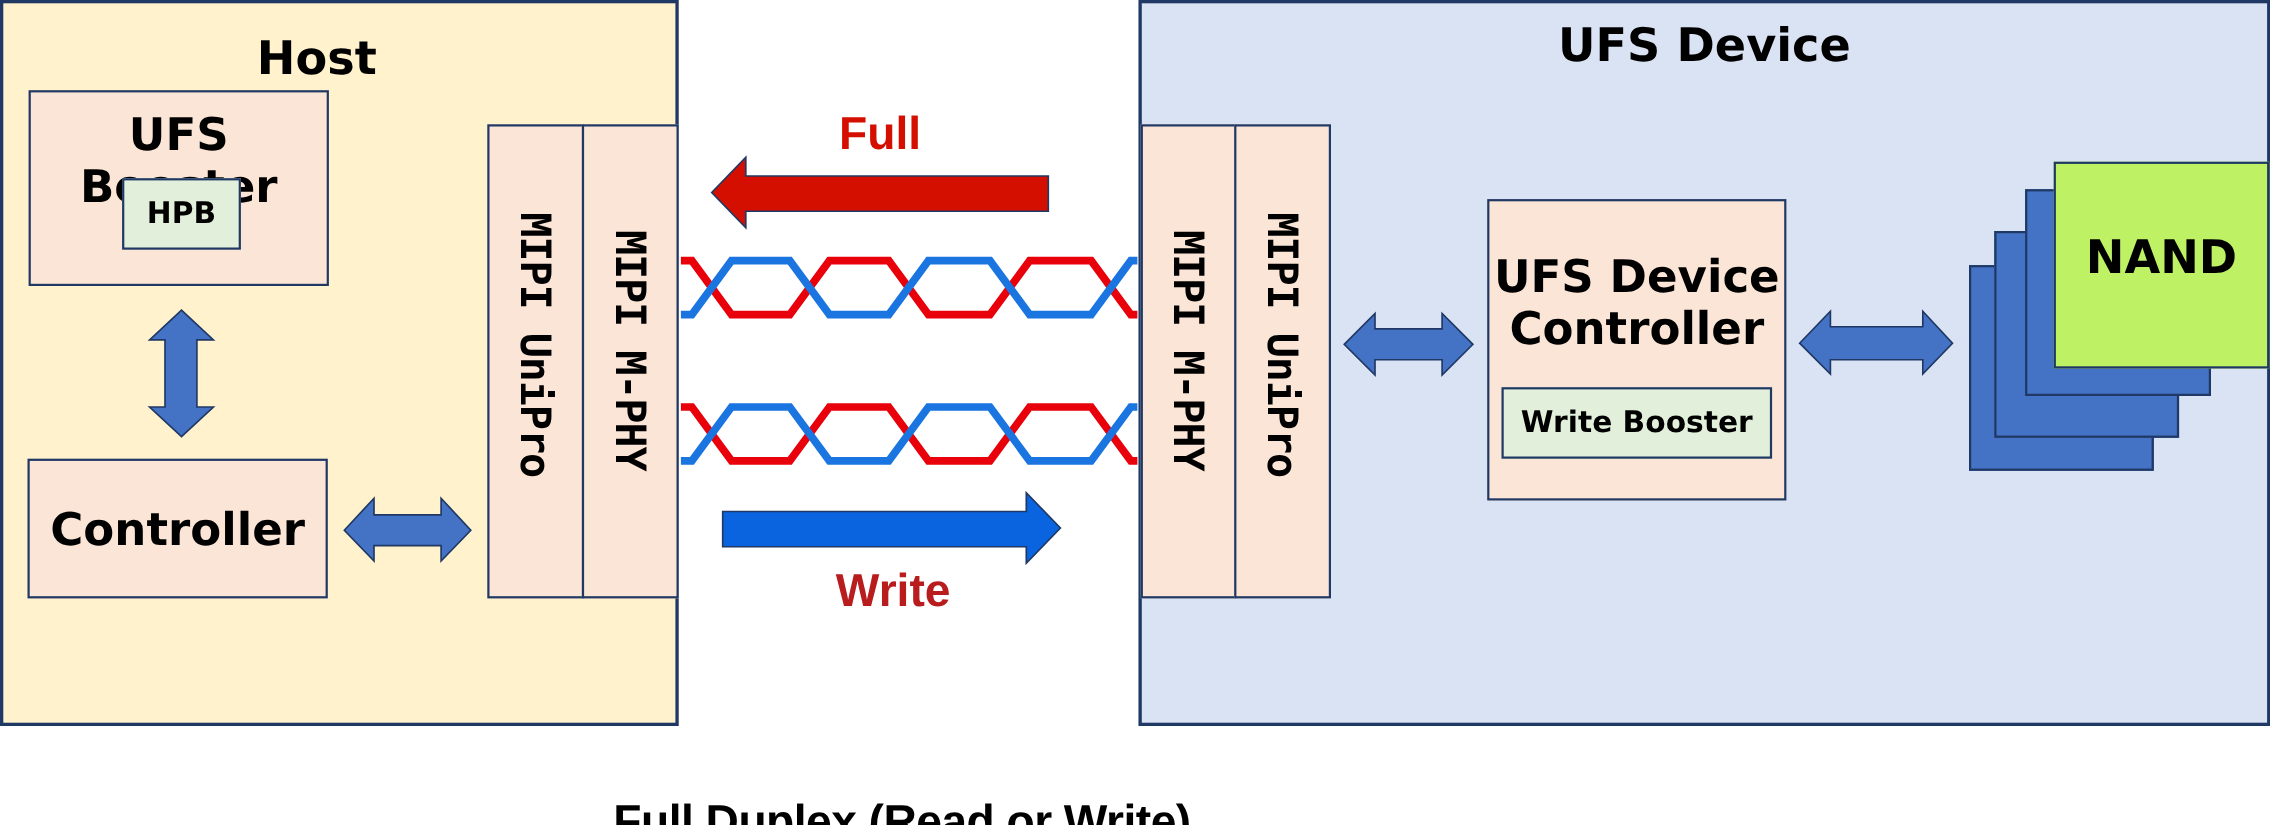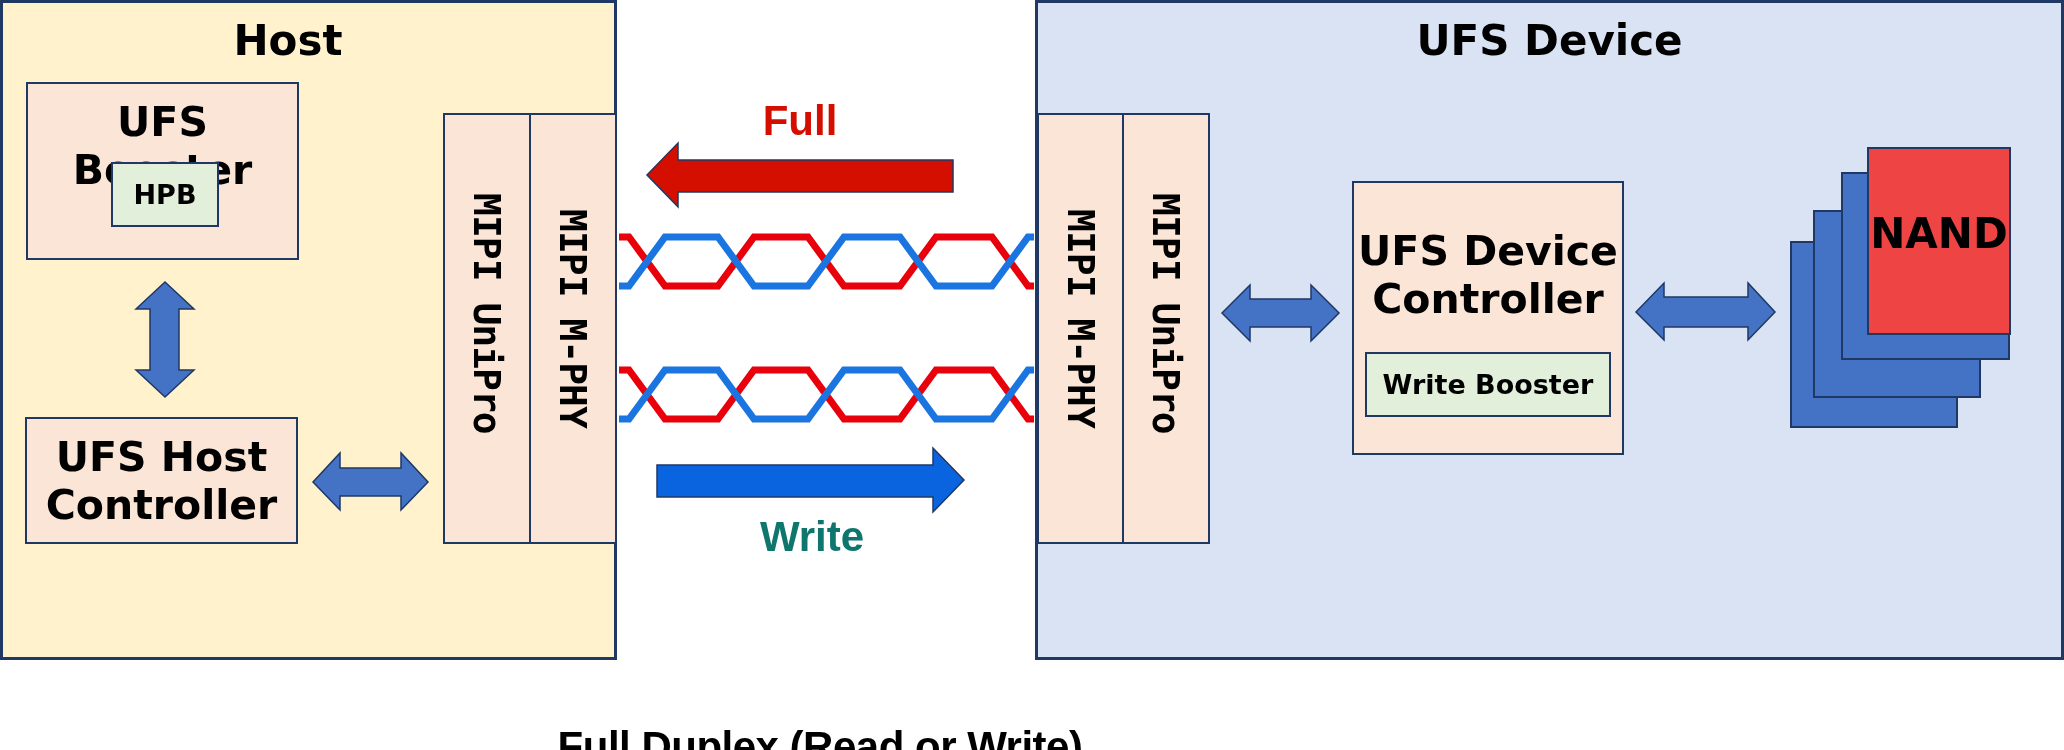--- a/index.html
+++ b/index.html
@@ -17,34 +17,33 @@
   .blk { font-weight:bold; font-size:41px; line-height:48px; }
   .vcol { border:2.5px solid #1f3864; background:#fbe5d6; }
   .vtext { writing-mode:vertical-rl; font-family:"DejaVu Sans Mono", monospace;
            font-weight:bold; font-size:38px; letter-spacing:-1px; white-space:nowrap; }
   svg.abs { overflow:visible; }
 </style>
 </head>
 <body>
 
 <div class="abs panel host"></div>
-<div class="abs title" style="left:0;top:20px;width:576px;">Host</div>
+<div class="abs title" style="left:0;top:32px;width:576px;">Host</div>
 
 <div class="abs box" style="left:26px;top:82px;width:273px;height:178px;">
   <div class="abs blk" style="left:0;top:14px;width:100%;text-align:center;">UFS Booster</div>
 </div>
 <div class="abs green center" style="left:111px;top:162px;width:108px;height:65px;font-weight:bold;font-size:27px;">HPB</div>
 
 <svg class="abs" style="left:0;top:0;" width="617" height="660">
   <polygon points="165,282 194,309 179,309 179,370 194,370 165,397 136,370 150,370 150,309 136,309" fill="#4472c4" stroke="#1f3864" stroke-width="1.5"></polygon>
 </svg>
 
 <div class="abs box center" style="left:25px;top:417px;width:273px;height:127px;">
   <div class="blk">
-    <div>UFS Host</div>
     <div>Controller</div>
   </div>
 </div>
 
 <svg class="abs" style="left:0;top:0;" width="617" height="660">
   <polygon points="313,482 340,453 340,468 401,468 401,453 428,482 401,510 401,496 340,496 340,510" fill="#4472c4" stroke="#1f3864" stroke-width="1.5"></polygon>
 </svg>
 
 <div class="abs vcol center" style="left:443px;top:113px;width:88px;height:431px;">
   <span class="vtext" style="margin-top:-30px;">MIPI UniPro</span>
@@ -66,21 +65,21 @@
     </defs>
     <polyline points="619,237 629,237 665,286 718,286 754,237 808,237 844,286 900,286 936,237 992,237 1028,286 1034,286" fill="none" stroke="#e8000b" stroke-width="7" stroke-linejoin="miter" clip-path="url(#wclip)"></polyline>
     <polyline points="619,286 629,286 665,237 718,237 754,286 808,286 844,237 900,237 936,286 992,286 1028,237 1034,237" fill="none" stroke="#1a75e0" stroke-width="7" stroke-linejoin="miter" clip-path="url(#wclip)"></polyline>
     <polyline points="619,370 629,370 665,419 718,419 754,370 808,370 844,419 900,419 936,370 992,370 1028,419 1034,419" fill="none" stroke="#e8000b" stroke-width="7" stroke-linejoin="miter" clip-path="url(#wclip)"></polyline>
     <polyline points="619,419 629,419 665,370 718,370 754,419 808,419 844,370 900,370 936,419 992,419 1028,370 1034,370" fill="none" stroke="#1a75e0" stroke-width="7" stroke-linejoin="miter" clip-path="url(#wclip)"></polyline>
   </svg>
 
 <svg class="abs" style="left:0;top:0;" width="2064" height="750">
   <polygon points="657,465 933,465 933,448 964,480 933,512 933,497 657,497" fill="#0a64e0" stroke="#1f3864" stroke-width="1.5"></polygon>
 </svg>
-<div class="abs" style="left:712px;top:516px;width:200px;text-align:center;font-weight:bold;font-size:42px;line-height:1;color:#0f766e;font-family:'Liberation Sans',sans-serif;">Write</div>
+<div class="abs" style="left:712px;top:516px;width:200px;text-align:center;font-weight:bold;font-size:42px;line-height:1;color:#b91c1c;font-family:'Liberation Sans',sans-serif;">Write</div>
 
 <div class="abs" style="left:500px;top:698px;width:640px;text-align:center;font-weight:bold;font-size:42px;line-height:1;font-family:'Liberation Sans',sans-serif;letter-spacing:-0.5px;margin-top:28px;">Full Duplex (Read or Write)</div>
 
 <div class="abs panel device"></div>
 <div class="abs title" style="left:1035px;top:20px;width:1029px;">UFS Device</div>
 
 <div class="abs vcol center" style="left:1037px;top:113px;width:87px;height:431px;">
   <span class="vtext" style="margin-top:-20px;">MIPI M-PHY</span>
 </div>
 <div class="abs vcol center" style="left:1122px;top:113px;width:88px;height:431px;">
@@ -99,15 +98,15 @@
 </div>
 <div class="abs green center" style="left:1365px;top:352px;width:246px;height:65px;font-weight:bold;font-size:27px;">Write Booster</div>
 
 <svg class="abs" style="left:0;top:0;" width="2064" height="750">
   <polygon points="1636,312 1664,283 1664,297 1748,297 1748,283 1775,312 1748,340 1748,327 1664,327 1664,340" fill="#4472c4" stroke="#1f3864" stroke-width="1.5"></polygon>
 </svg>
 
 <div class="abs" style="left:1790px;top:241px;width:168px;height:187px;background:#4472c4;border:2.5px solid #1f3864;"></div>
 <div class="abs" style="left:1813px;top:210px;width:168px;height:188px;background:#4472c4;border:2.5px solid #1f3864;"></div>
 <div class="abs" style="left:1841px;top:172px;width:169px;height:188px;background:#4472c4;border:2.5px solid #1f3864;"></div>
-<div class="abs" style="left:1867px;top:147px;width:144px;height:188px;background:#ef4444;border:2.5px solid #1f3864;">
+<div class="abs" style="left:1867px;top:147px;width:196px;height:188px;background:#bef264;border:2.5px solid #1f3864;">
   <div class="abs" style="left:0;top:64px;width:100%;text-align:center;font-weight:bold;font-size:42px;line-height:1;">NAND</div>
 </div>
 
 </body></html>

